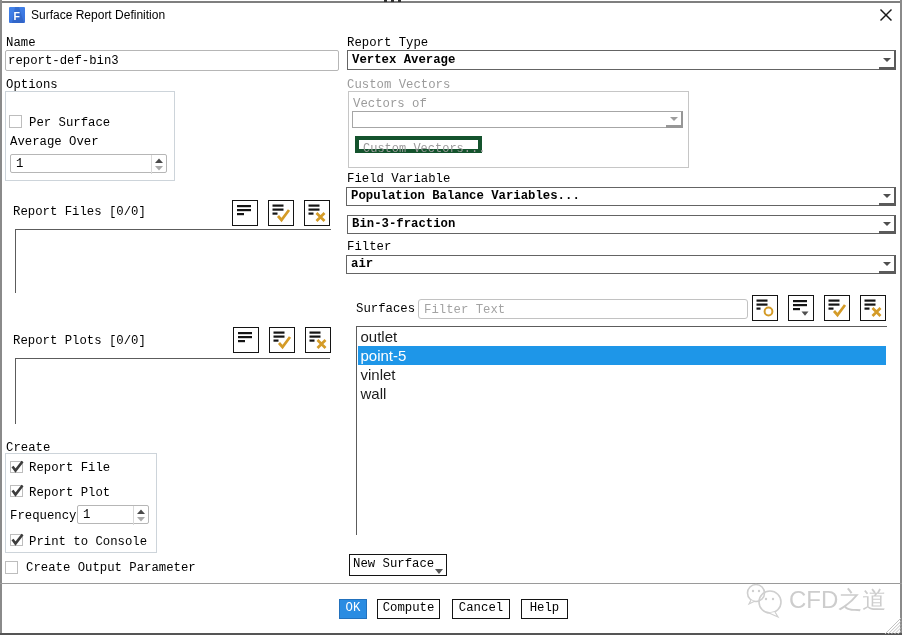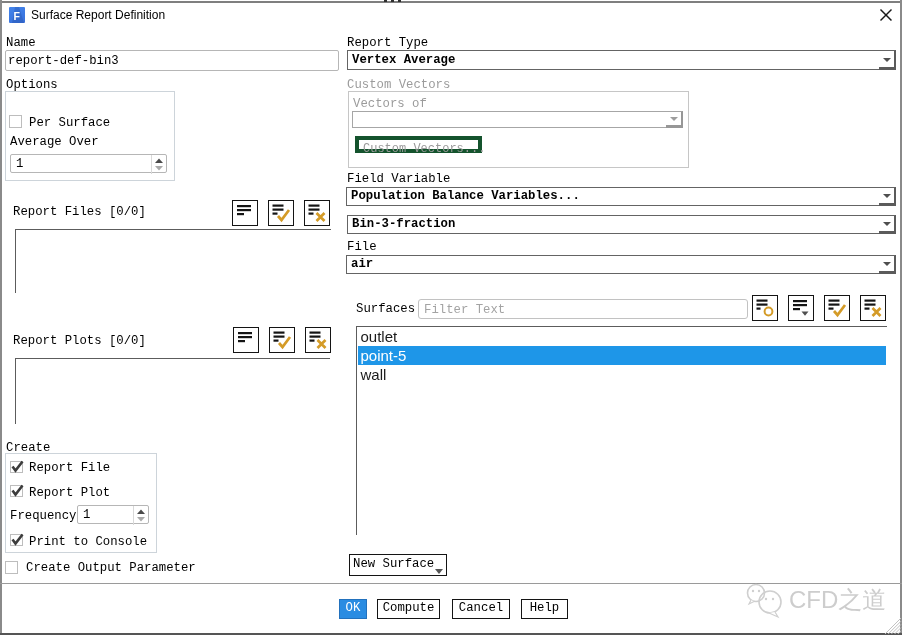--- a/index.html
+++ b/index.html
@@ -169,21 +169,21 @@
 <div class="group" style="left:348px;top:91px;width:339px;height:75px;border-color:#c6c6c6;"></div>
 <div class="glbl" style="left:353px;top:98px;">Vectors of</div>
 <div class="combo dis" style="left:352px;top:111px;width:331px;height:17px;box-sizing:border-box;"><div class="arr"></div></div>
 <div class="abs" style="left:355px;top:136px;width:127px;height:17px;border:4px solid #14532d;box-sizing:border-box;">
   <div class="glbl" style="left:4px;top:3px;font-size:12px;">Custom Vectors...</div>
   </div>
 
 <div class="lbl" style="left:347px;top:173px;">Field Variable</div>
 <div class="combo" style="left:346px;top:187px;width:550px;height:19px;line-height:17px;box-sizing:border-box;"><span style="margin-left:4px;">Population Balance Variables...</span><div class="arr"></div></div>
 <div class="combo" style="left:347px;top:215px;width:549px;height:19px;line-height:17px;box-sizing:border-box;"><span style="margin-left:4px;">Bin-3-fraction</span><div class="arr"></div></div>
-<div class="lbl" style="left:347px;top:241px;">File</div>
+<div class="lbl" style="left:347px;top:241px;">Filter</div>
 <div class="combo" style="left:346px;top:255px;width:550px;height:19px;line-height:17px;box-sizing:border-box;"><span style="margin-left:4px;">air</span><div class="arr"></div></div>
 
 <div class="lbl" style="left:356px;top:303px;">Surfaces</div>
 <div class="input" style="left:418px;top:299px;width:330px;height:20px;line-height:20px;border-radius:3px;border-color:#c2c2c2;box-sizing:border-box;color:#a3a3a3;"><span style="margin-left:5px;">Filter Text</span></div>
 <div class="ibtn" style="left:752px;top:295px;">
   <svg width="23" height="23">
       <g fill="#141414">
     <rect x="3.5" y="3.5" width="11" height="2.2"></rect>
         <rect x="3.5" y="7.5" width="11" height="2.2"></rect>
         <rect x="3.5" y="11.5" width="4" height="2.2"></rect>
@@ -215,20 +215,21 @@
         <rect x="3.5" y="7.5" width="11" height="2.2"></rect>
         <rect x="3.5" y="11.5" width="5" height="2.2"></rect>
   </g>
       <path d="M11.5 12 L19.5 20 M19.5 12 L11.5 20" stroke="#d49b27" stroke-width="2.7" fill="none"></path>
     </svg></div>
 
 <div class="listframe" style="left:356px;top:326px;width:530px;height:208px;"></div>
 <div class="abs sans" style="left:357.5px;top:326.6px;width:528px;font-size:15px;line-height:19.2px;color:#1b1b1b;">
   <div style="padding-left:3px;">outlet</div>
   <div style="padding-left:3px;background:#1e96e8;color:#fff;">point-5</div>
+  <div style="padding-left:3px;">vinlet</div>
   <div style="padding-left:3px;">wall</div>
 </div>
 
 <div class="btn" style="left:349px;top:554px;width:98px;height:22px;line-height:19px;text-align:left;"><span style="margin-left:3px;">New Surface</span>
   <svg width="9" height="7" style="position:absolute;right:2px;top:14px;">
       <polygon points="0,0 8,0 4,5" fill="#555"></polygon>
     </svg>
 </div>
 
 <svg class="abs" width="150" height="45" style="left:735px;top:580px;">

